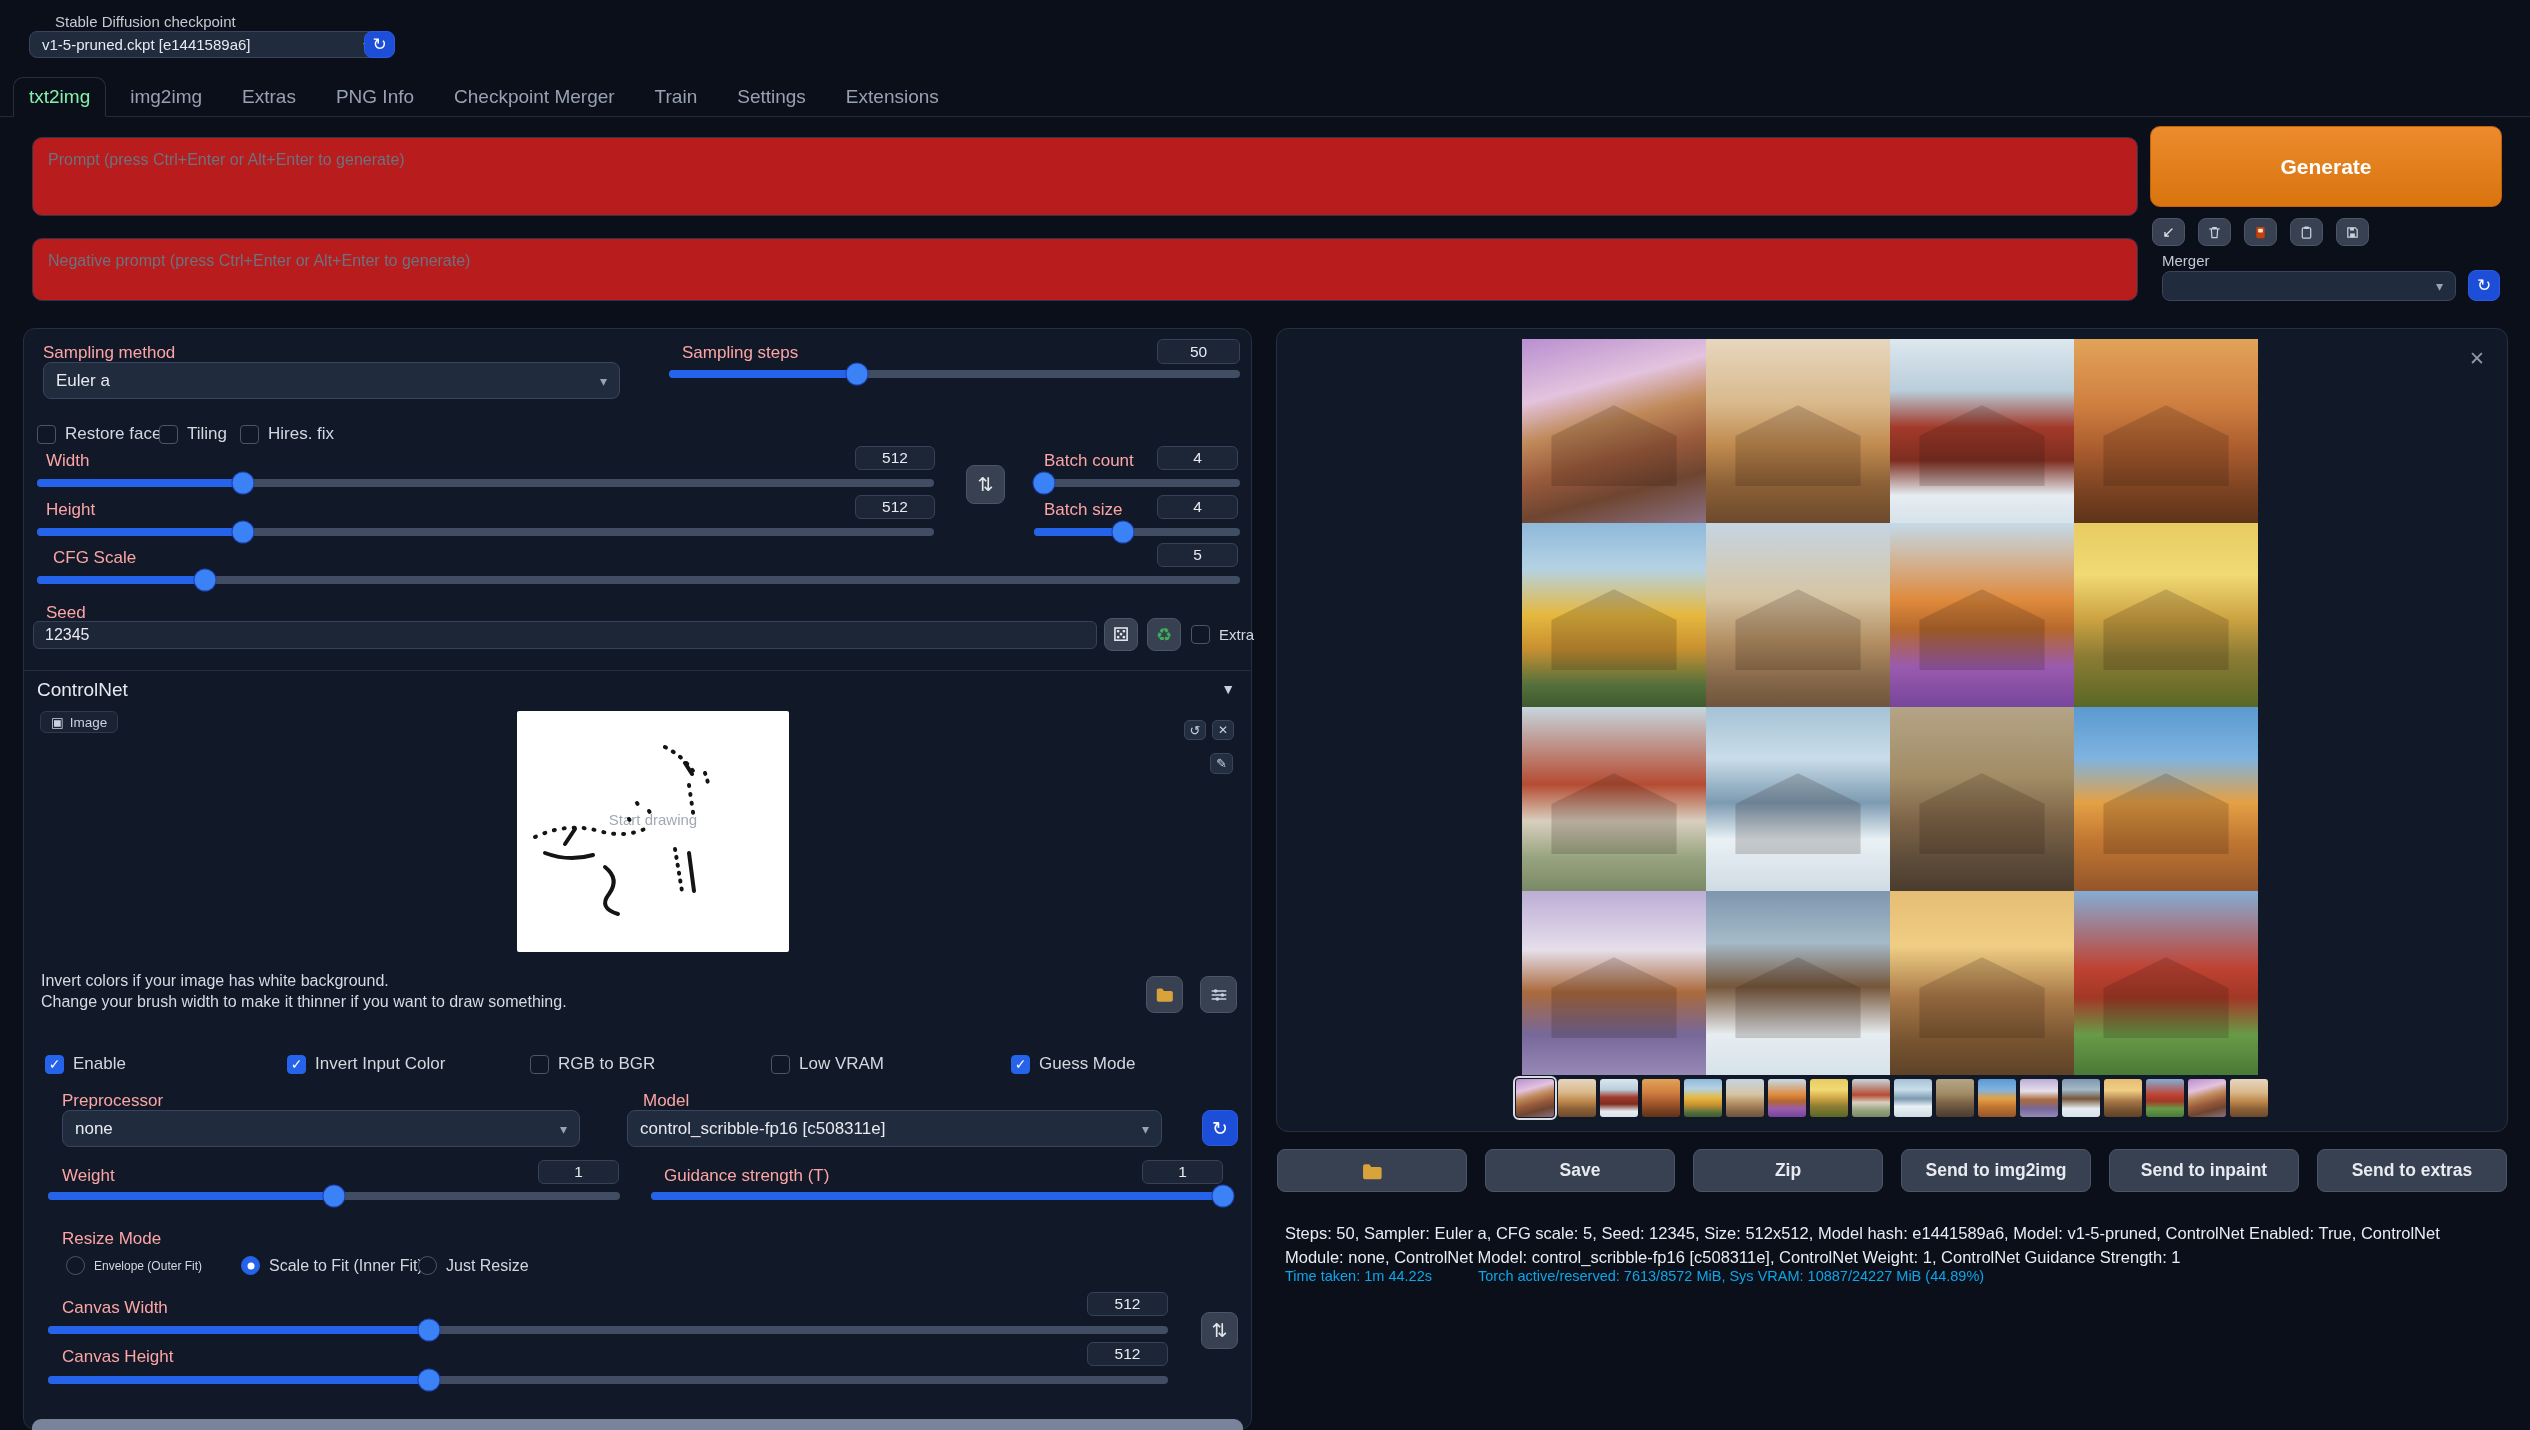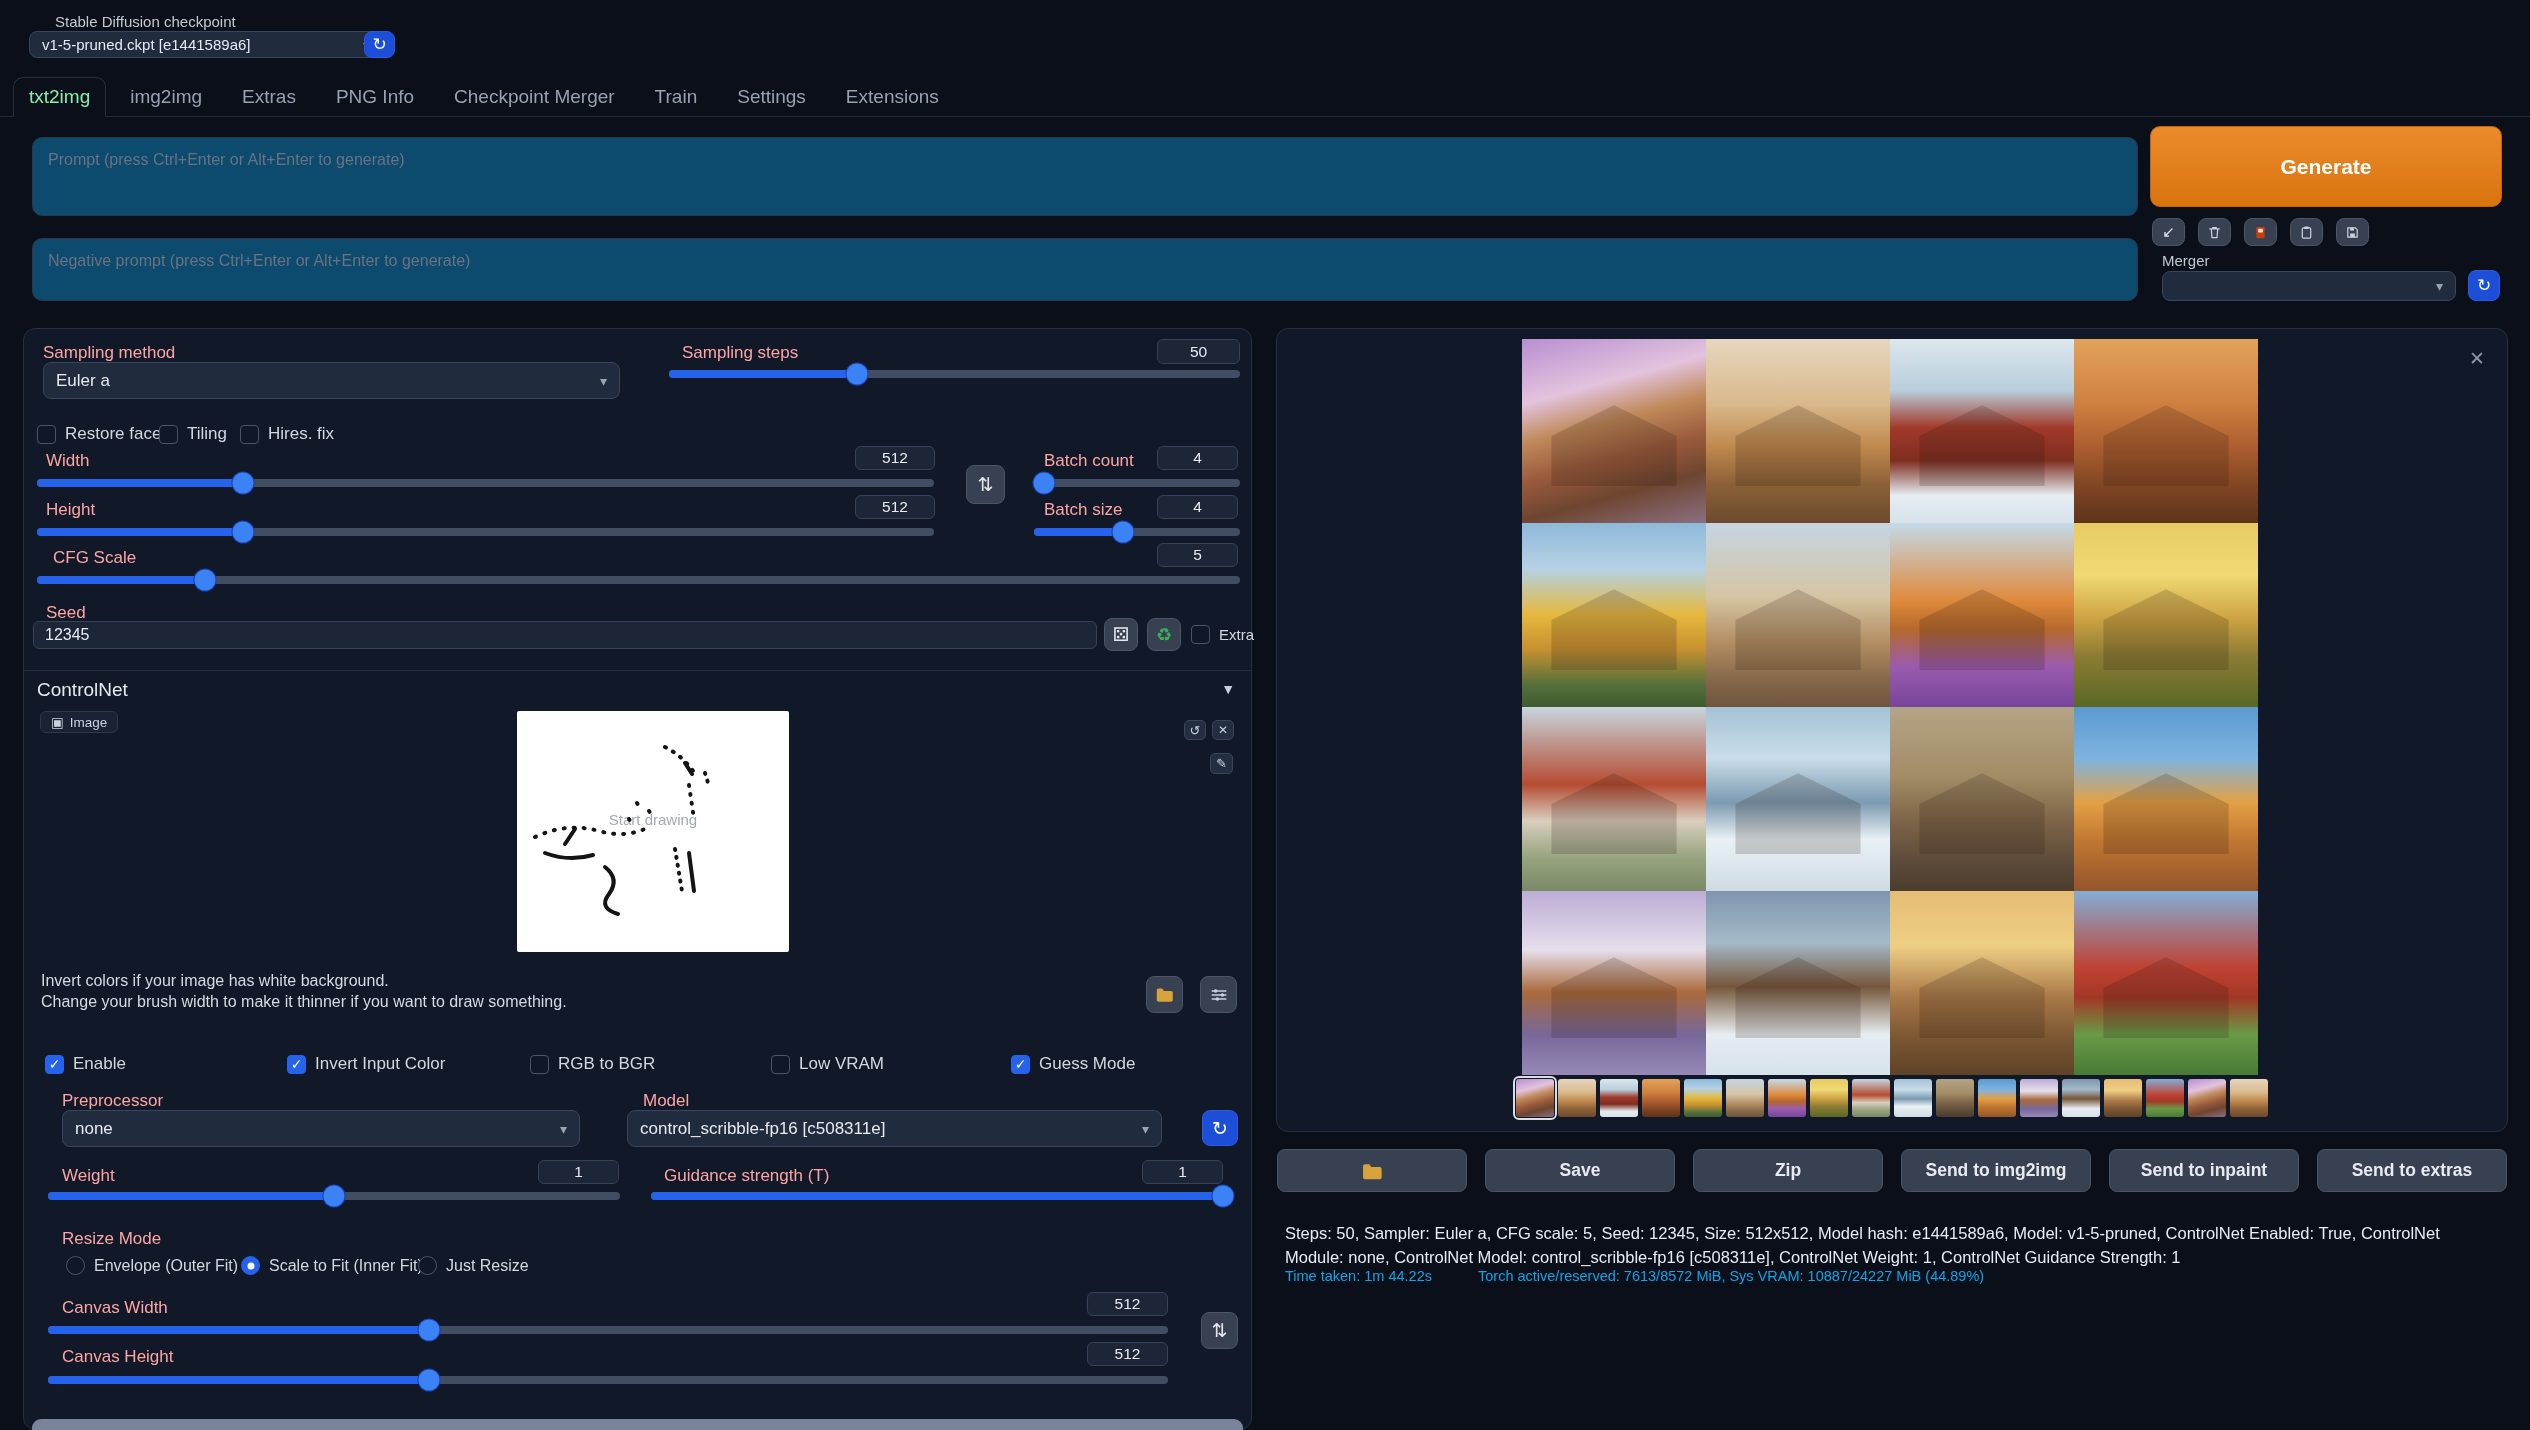--- a/index.html
+++ b/index.html
@@ -32,21 +32,21 @@
     align-items:center;justify-content:center;cursor:pointer}
   .btn.blue{background:#1d4ed8;border-color:#2b5ae0;color:#fff}
   .ghostbtn{background:#242e41;border:1px solid #3a4557;border-radius:5px;color:#cbd2dd;display:flex;
     align-items:center;justify-content:center;cursor:pointer}
   .panel{position:absolute;background:#111827;border:1px solid #27303f;border-radius:12px}
   .tabbar{position:absolute;left:0;top:79px;width:2530px;height:38px;border-bottom:1px solid #222b3c;
     padding-left:13px;display:flex;gap:8px;align-items:flex-end}
   .tab{padding:8px 15px;font-size:19px;color:#98a1b3;border:1px solid transparent;border-radius:10px 10px 0 0;
     cursor:pointer;margin-bottom:-1px;white-space:nowrap}
   .tab.active{color:#86efac;border-color:#27303f;border-bottom-color:#0b0f19;background:#0b0f19}
-  textarea{background:#0c4a6e;border:1px solid #2c3648;border-radius:10px;color:#e5e7eb;font-size:16px;
+  textarea{background:#b91c1c;border:1px solid #2c3648;border-radius:10px;color:#e5e7eb;font-size:16px;
     font-family:"Liberation Sans",sans-serif;padding:13px 15px;resize:none;outline:none}
   textarea::placeholder{color:#6b7280}
   .textinput{background:#1c2637;border:1px solid #364259;border-radius:6px;color:#e8eaf0;font-size:16px;
     padding:0 11px;outline:none;font-family:"Liberation Sans",sans-serif}
   .generate{position:absolute;background:linear-gradient(180deg,#ec8b2d,#d9740e);border:1px solid #c2620a;
     border-radius:10px;font-size:21px;font-weight:600;color:#fff;display:flex;align-items:center;justify-content:center;cursor:pointer}
   .ggrid{position:absolute;display:grid;grid-template-columns:repeat(4,184px);grid-auto-rows:184px}
   .gcell{position:relative;overflow:hidden}
   .gcell .house{position:absolute;left:16%;right:16%;top:36%;bottom:20%;background:rgba(35,18,10,.18);
     clip-path:polygon(0 38%,50% 0,100% 38%,100% 100%,0 100%)}
@@ -313,21 +313,21 @@
     <div class="abs numbox" style="left:1118px;top:831px;width:81px;height:24px">1</div>
     <div class="slider" style="left:627px;top:855px;width:572px;height:24px">
         <div class="track"></div>
         <div class="fill" style="width:100%"></div>
         <div class="knob" style="left:100%"></div>
       </div>
 
     <div class="abs lbl" style="left:38px;top:900px">Resize Mode</div>
     <div class="cgroup" style="left:42px;top:927px">
       <span class="radio"></span>
-      <span class="t" style="font-size:16px">Envelope (Outer Fit)</span>
+      <span class="t" style="font-size:12px">Envelope (Outer Fit)</span>
     </div>
     <div class="cgroup" style="left:217px;top:927px">
       <span class="radio on"></span>
       <span class="t" style="font-size:16px">Scale to Fit (Inner Fit)</span>
     </div>
     <div class="cgroup" style="left:394px;top:927px">
       <span class="radio"></span>
       <span class="t" style="font-size:16px">Just Resize</span>
     </div>
 

